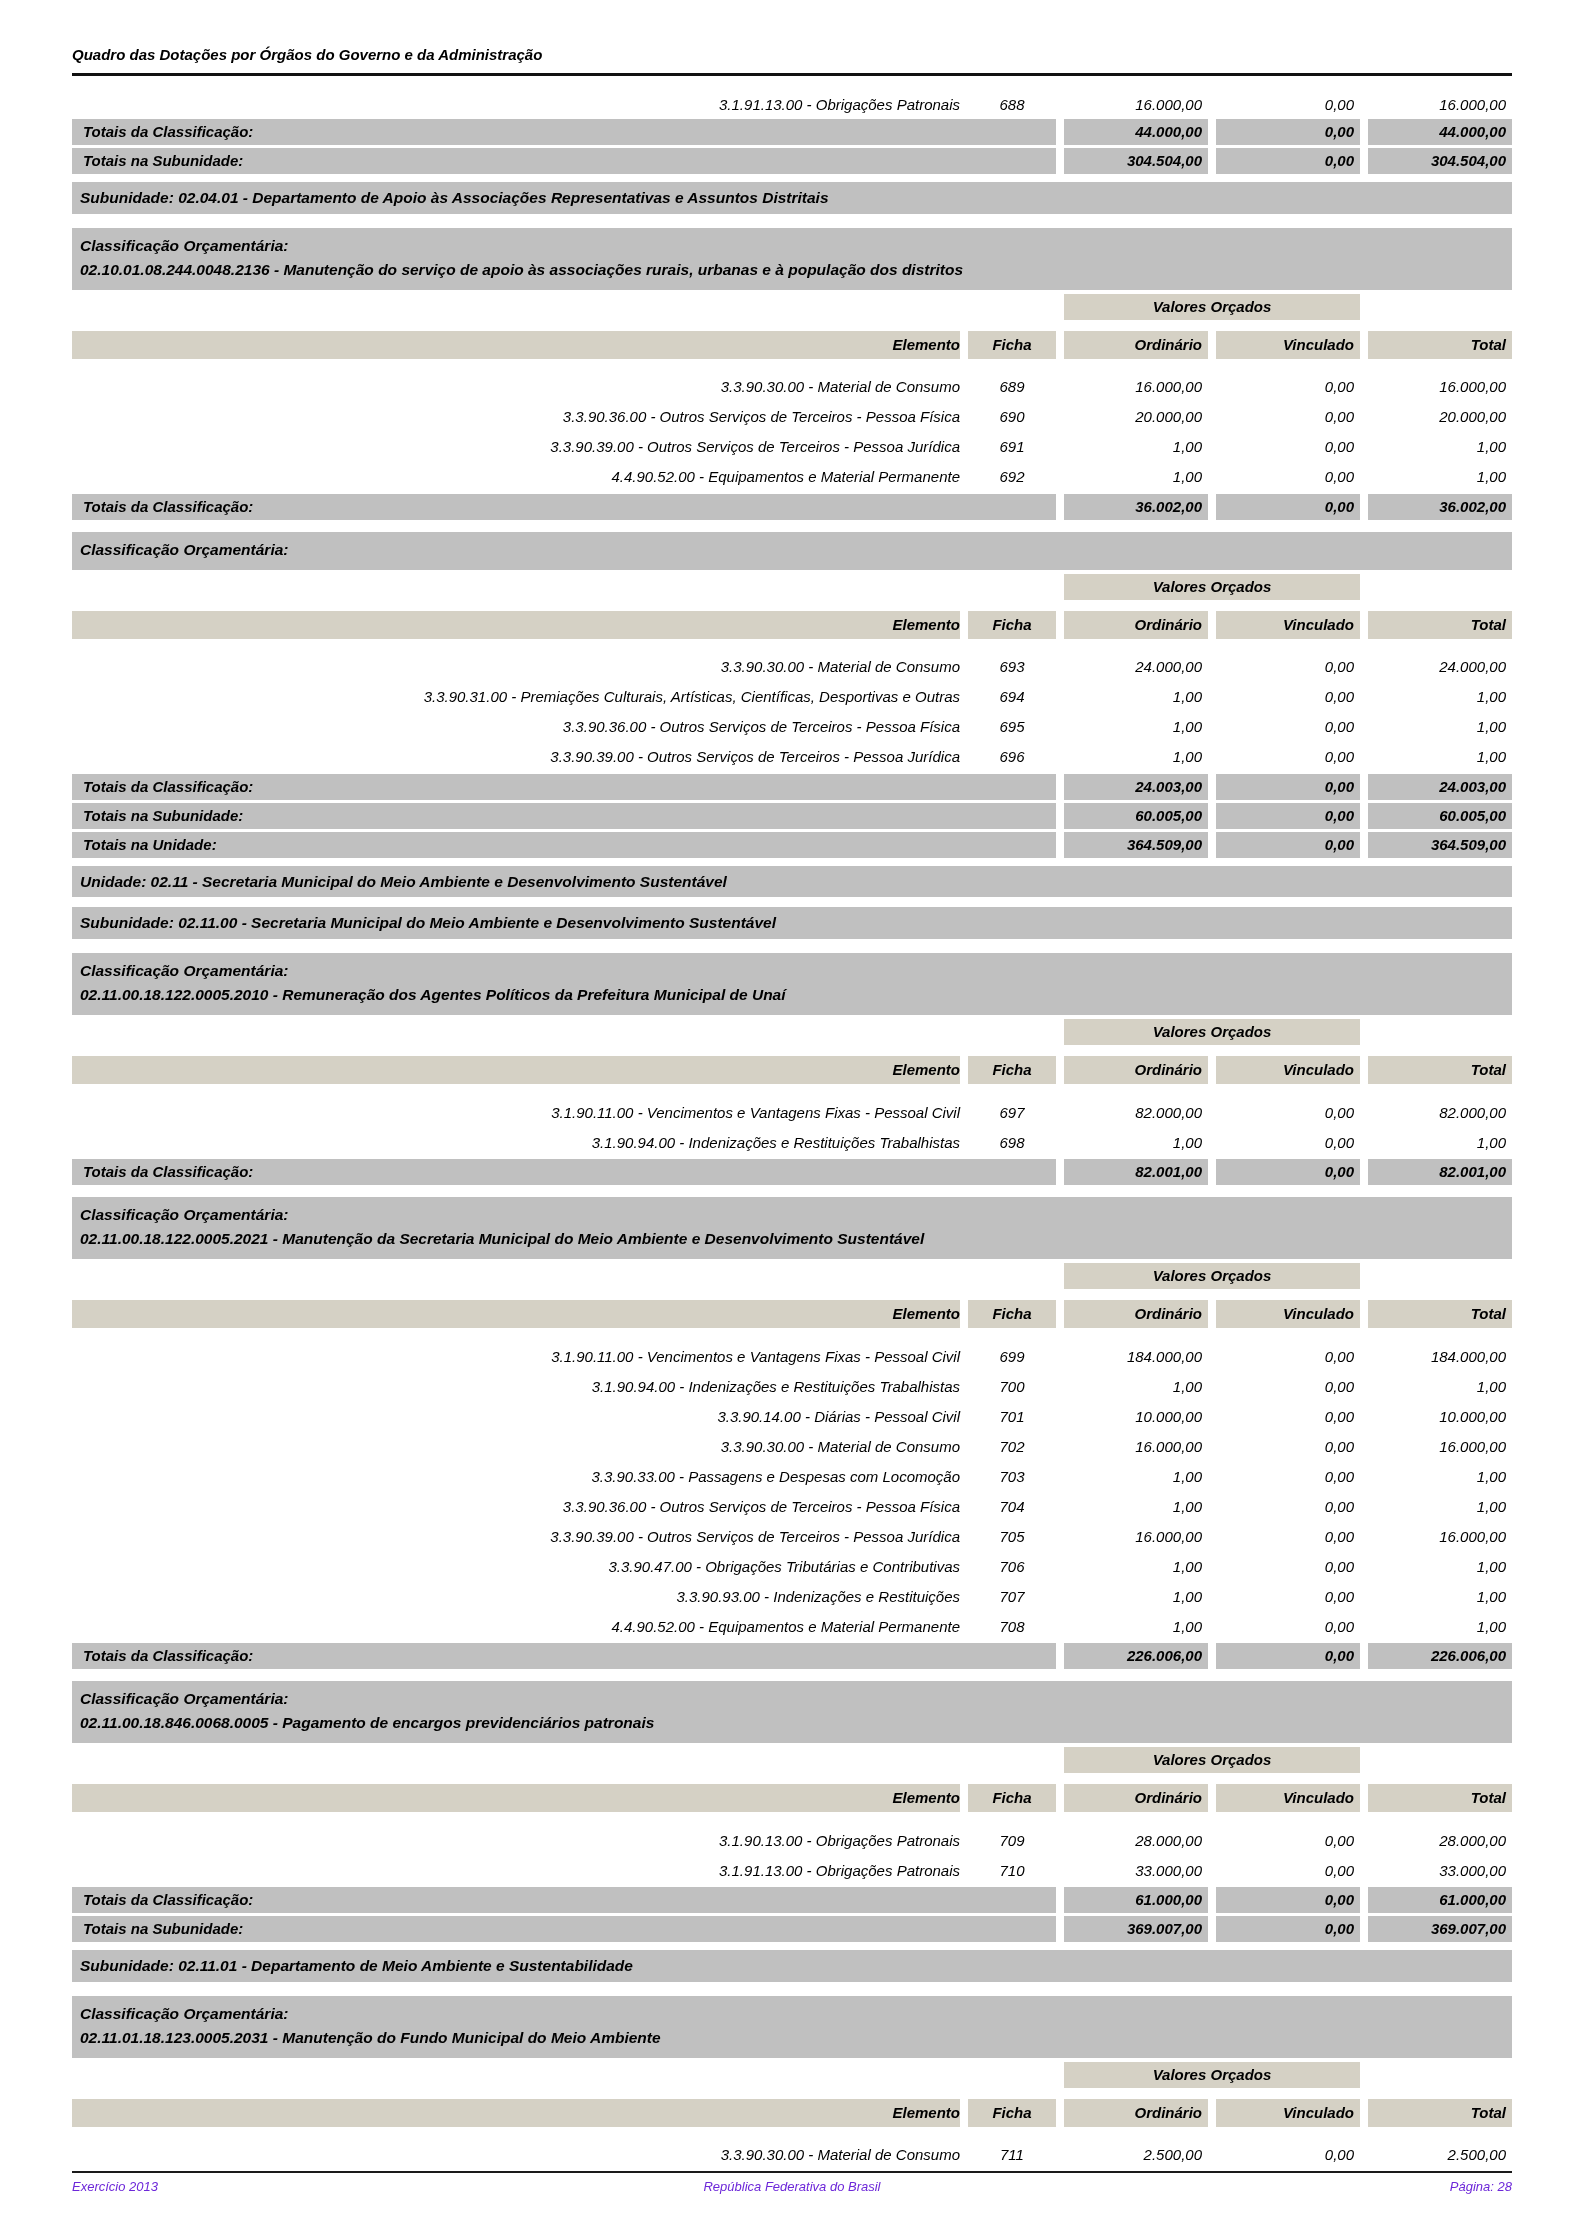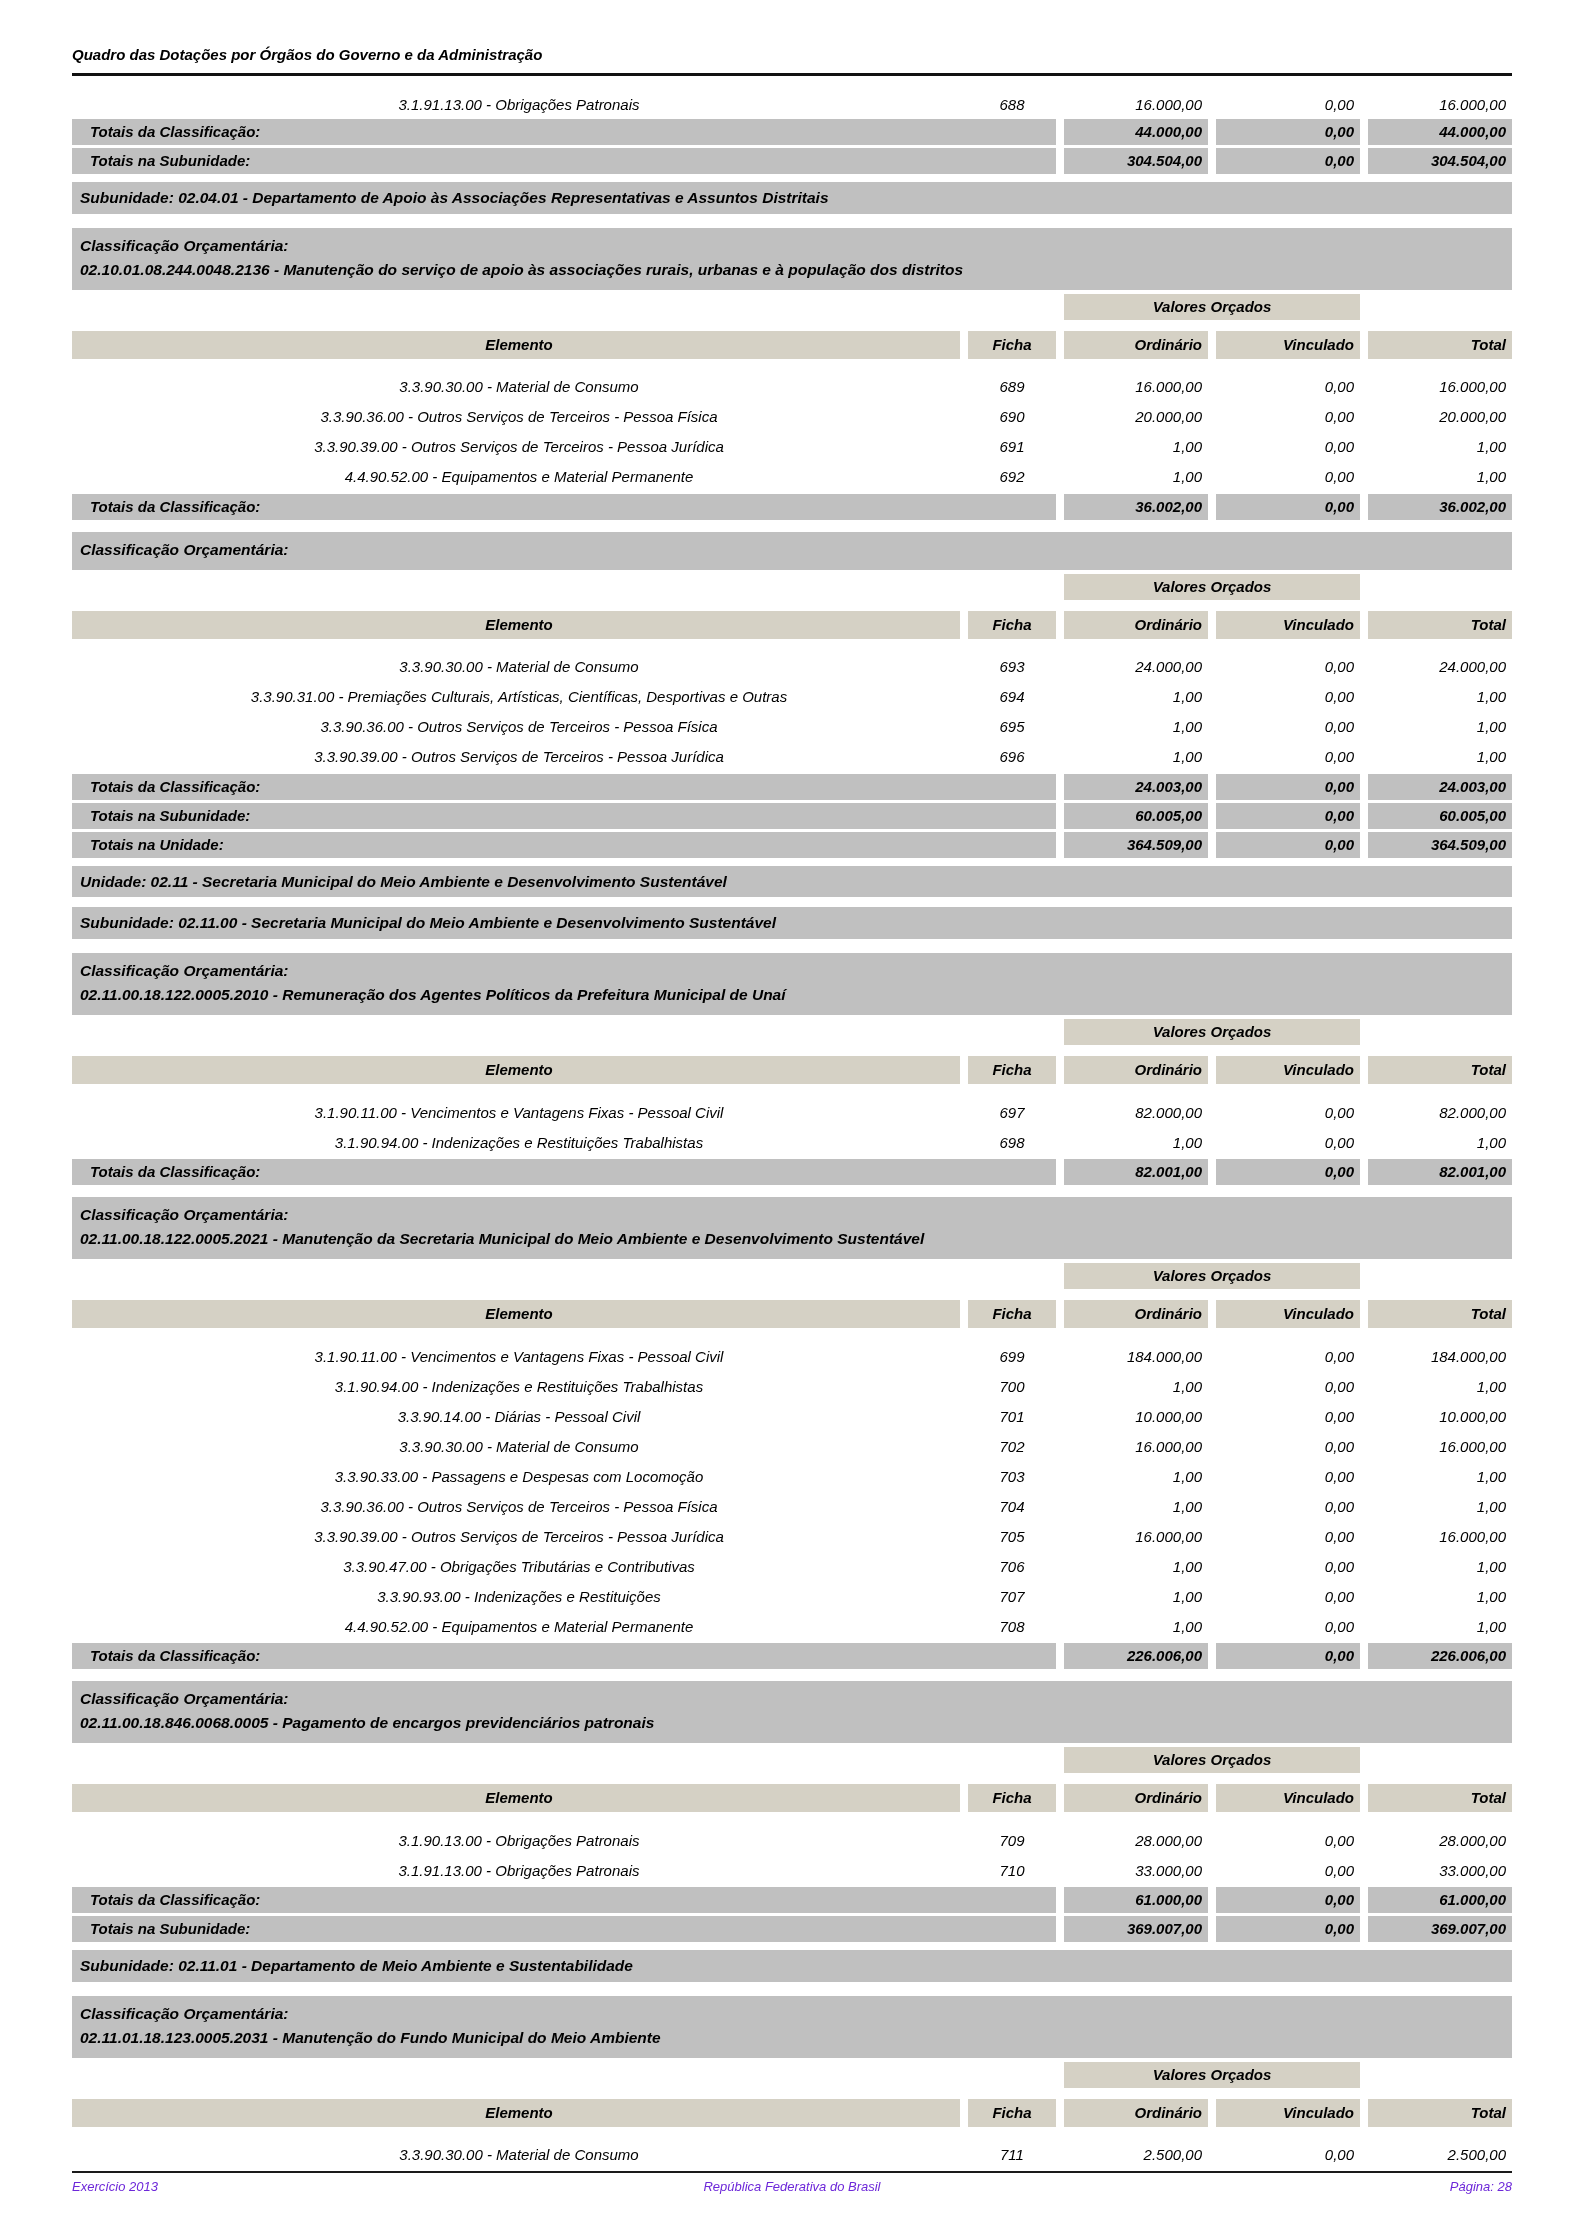--- a/index.html
+++ b/index.html
@@ -1,30 +1,30 @@
 <!DOCTYPE html>
 <html><head>
 <meta charset="utf-8">
 <style>
   html,body{margin:0;padding:0;background:#ffffff;}
   body{width:1580px;height:2232px;font-family:"Liberation Sans",sans-serif;color:#000;overflow:hidden;}
   .page{box-sizing:border-box;width:1580px;height:2232px;padding:46px 68px 38px 72px;display:flex;flex-direction:column;font-style:italic;}
   .title{font-size:15px;font-weight:bold;margin-bottom:10px;}
   .toprule{border:none;border-top:3px solid #111;margin:0 0 13px 0;}
   .grid{display:grid;grid-template-columns:888px 88px 144px 144px 144px;column-gap:8px;align-items:center;}
-  .c1{padding-left:6px;text-align:center;}
+  .c1{padding-left:6px;text-align:right;}
   .c2{text-align:center;}
   .c3,.c4,.c5{text-align:right;padding-right:6px;}
   .er{height:30px;font-size:15px;}
   .hrow{height:44px;font-weight:bold;font-size:15px;margin-bottom:5px;}
   .hrow > div{background:#d5d1c5;line-height:28px;height:28px;}
   .vrow{height:26px;margin-bottom:3px;}
   .vcell{grid-column:3/5;background:#d5d1c5;text-align:center;font-weight:bold;font-size:15px;line-height:26px;height:26px;}
   .trow{height:26px;font-weight:bold;font-size:15px;margin-bottom:3px;}
-  .trow .tl{grid-column:1/3;background:#c0c0c0;line-height:26px;height:26px;padding-left:18px;}
+  .trow .tl{grid-column:1/3;background:#c0c0c0;line-height:26px;height:26px;padding-left:11px;}
   .trow .g{background:#c0c0c0;line-height:26px;height:26px;}
   .band{background:#c0c0c0;font-weight:bold;font-size:15.5px;padding:5px 8px;margin:5px 0;line-height:1.4;}
   .cband{background:#c0c0c0;font-weight:bold;font-size:15.5px;padding:6px 8px 8px 8px;margin:9px 0 4px 0;line-height:1.55;}
   .secttop{margin-top:2px;}
   .footer{margin-top:auto;}
   .footrule{border:none;border-top:2px solid #1a1a1a;margin:0 0 6px 0;}
   .footline{display:flex;font-size:13px;color:#6d28d9;}
   .fl{flex:1;text-align:left;}
   .fc{flex:1;text-align:center;}
   .fr{flex:1;text-align:right;}

